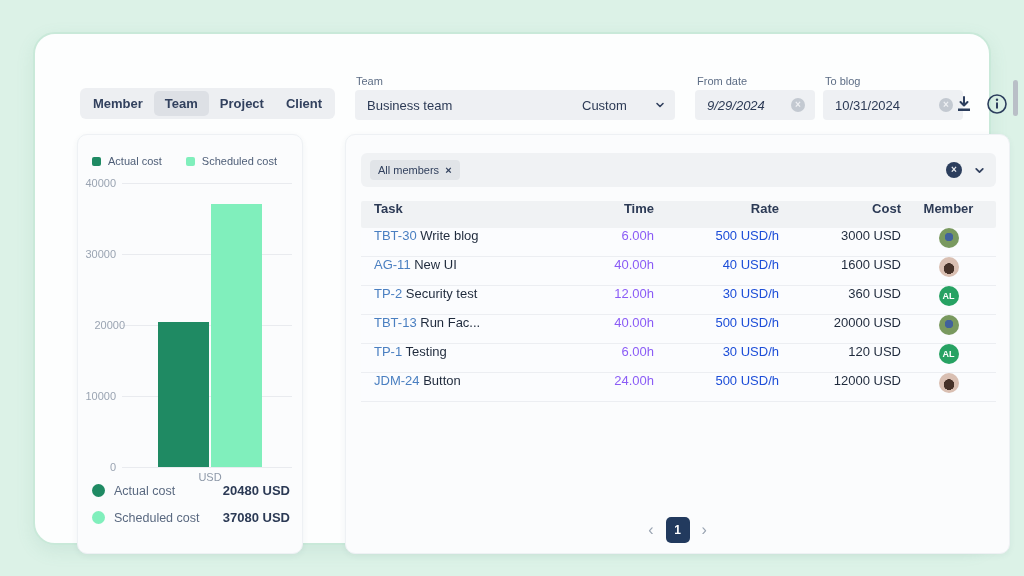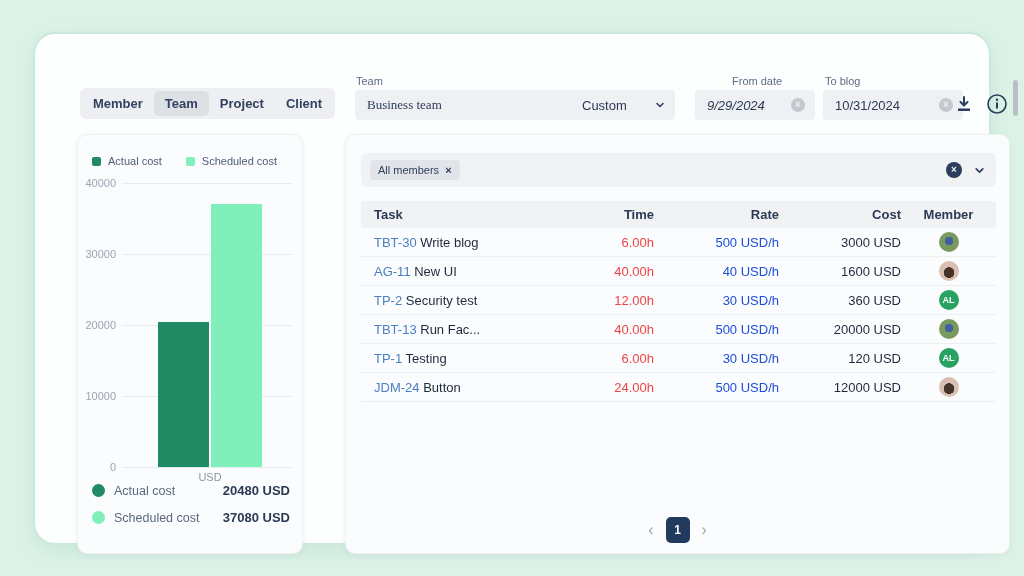--- a/index.html
+++ b/index.html
@@ -77,24 +77,24 @@
   }
   .chip .x { font-weight:700; font-size:11px; color:#32415e; cursor:pointer; }
   .member-bar .spacer { flex:1; }
   .navy-clear {
     width:16px; height:16px; border-radius:50%; background:#2c3e5d; color:#f0f2f4;
     font-size:10px; line-height:16px; text-align:center; font-weight:700; cursor:pointer; margin-right:12px;
   }
 
   
   .tbl { position:absolute; left:15px; top:66px; width:635px; }
-  .trow { display:flex; align-items:center; height:29px; border-bottom:1px solid #eceef2; background:#fbfcfe; }
+  .trow { display:flex; align-items:flex-start; height:29px; border-bottom:1px solid #eceef2; background:#fbfcfe; }
   .trow.head { height:27px; background:#f0f2f4; border-bottom:none; border-radius:2px; }
   .c-task { flex:1; padding-left:13px; font-size:13px; color:#1f2a3c; text-align:left; }
-  .c-time { width:105px; text-align:right; font-size:13px; color:#ef4444; }
+  .c-time { width:105px; text-align:right; font-size:13px; color:#8b5cf6; }
   .c-rate { width:125px; text-align:right; font-size:13px; color:#1d4ed8; }
   .c-cost { width:122px; text-align:right; font-size:13px; color:#1f2a3c; }
   .c-member { width:95px; display:flex; justify-content:center; }
   .trow.head .c-task, .trow.head .c-time, .trow.head .c-rate, .trow.head .c-cost { font-weight:700; color:#2c3a55; }
   .trow.head .c-member { font-weight:700; color:#2c3a55; font-size:13px; display:block; text-align:center; }
   .task-id { color:#4a7fc1; cursor:pointer; }
   .avatar { width:20px; height:20px; border-radius:50%; cursor:pointer; }
   .avatar.photo-green { background:radial-gradient(circle at 50% 45%, #41619c 0 28%, #79995f 30% 72%, #5d7c4e 74% 100%); }
   .avatar.photo-pink { background:radial-gradient(circle at 50% 58%, #463229 0 34%, #d9bfb2 36% 78%, #c9a99c 80% 100%); }
   .avatar.initials { background:#27a263; color:#fff; font-size:9px; font-weight:700; display:flex; align-items:center; justify-content:center; }
@@ -114,37 +114,37 @@
   <div class="window">
 
     <div class="tab-bar">
         <button class="tab">Member</button>
         <button class="tab active">Team</button>
         <button class="tab">Project</button>
         <button class="tab">Client</button>
       </div>
 
     <span class="field-label" style="left:321px; top:41px;">Team</span>
-    <div class="select" style="left:320px; top:56px; width:237px;font-family:Liberation Serif, serif;">
+    <div class="select" style="left:320px; top:56px; width:237px;">
       <span class="val">Business team</span>
       <span class="chev">
         <svg width="10" height="10" viewBox="0 0 10 10">
             <polyline points="2,3.5 5,6.5 8,3.5" fill="none" stroke="#32415e" stroke-width="1.6" stroke-linecap="round" stroke-linejoin="round"></polyline>
           </svg>
       </span>
     </div>
     <div class="select" style="left:535px; top:56px; width:105px;">
       <span class="val">Custom</span>
       <span class="chev">
         <svg width="10" height="10" viewBox="0 0 10 10">
             <polyline points="2,3.5 5,6.5 8,3.5" fill="none" stroke="#32415e" stroke-width="1.6" stroke-linecap="round" stroke-linejoin="round"></polyline>
           </svg>
       </span>
     </div>
-    <span class="field-label" style="left:662px; top:41px;margin-left:35px;">From date</span>
+    <span class="field-label" style="left:662px; top:41px;">From date</span>
     <div class="datefield" style="left:660px; top:56px; width:120px;">
       <span class="val" style="flex:1;font-style:italic;">9/29/2024</span>
       <span class="clear-x">×</span>
     </div>
     <span class="field-label" style="left:790px; top:41px;">To blog</span>
     <div class="datefield" style="left:788px; top:56px; width:140px;">
       <span class="val" style="flex:1;">10/31/2024</span>
       <span class="clear-x">×</span>
     </div>
 
@@ -177,21 +177,21 @@
             <span class="sq" style="background: rgb(128, 239, 188);"></span>
             <span>Scheduled cost</span>
           </span>
         </div>
       <div>
           <div class="gridline" style="left: 44px; top: 48px; width: 170px;"></div>
           <div class="ytick" style="left: 0px; top: 42px;">40000</div>
           <div class="gridline" style="left: 44px; top: 119px; width: 170px;"></div>
           <div class="ytick" style="left: 0px; top: 113px;">30000</div>
           <div class="gridline" style="left: 44px; top: 190px; width: 170px;"></div>
-          <div class="ytick" style="left: 0px; top: 184px;">20000</div>
+          <div class="ytick" style="left: 9px; top: 184px;">20000</div>
           <div class="gridline" style="left: 44px; top: 261px; width: 170px;"></div>
           <div class="ytick" style="left: 0px; top: 255px;">10000</div>
           <div class="gridline" style="left: 44px; top: 332px; width: 170px;"></div>
           <div class="ytick" style="left: 0px; top: 326px;">0</div>
           <div class="bar" style="left: 80px; top: 186.592px; height: 145.408px; background: rgb(31, 138, 99);"></div>
           <div class="bar" style="left: 133px; top: 68.732px; height: 263.268px; background: rgb(128, 239, 188);"></div>
         </div>
       <div class="xcat" style="left:80px; top:336px; width:104px;">USD</div>
       <div>
           <div class="sumrow" style="top: 348px;">

